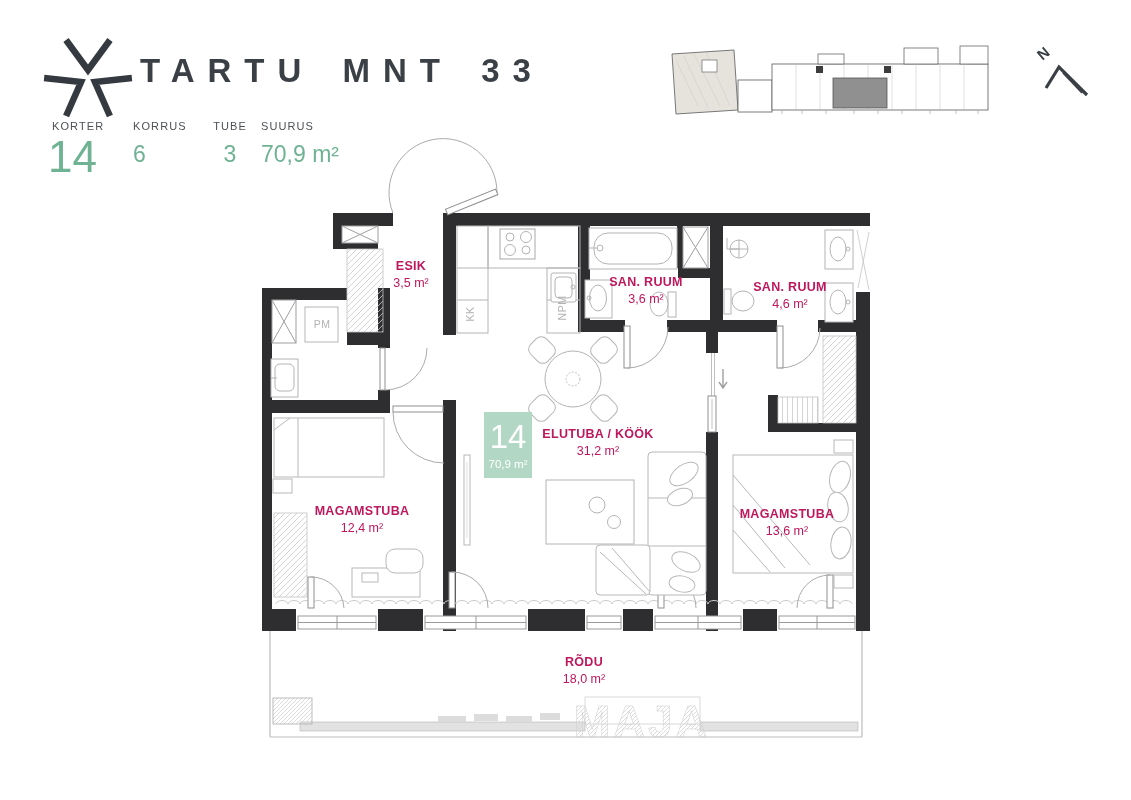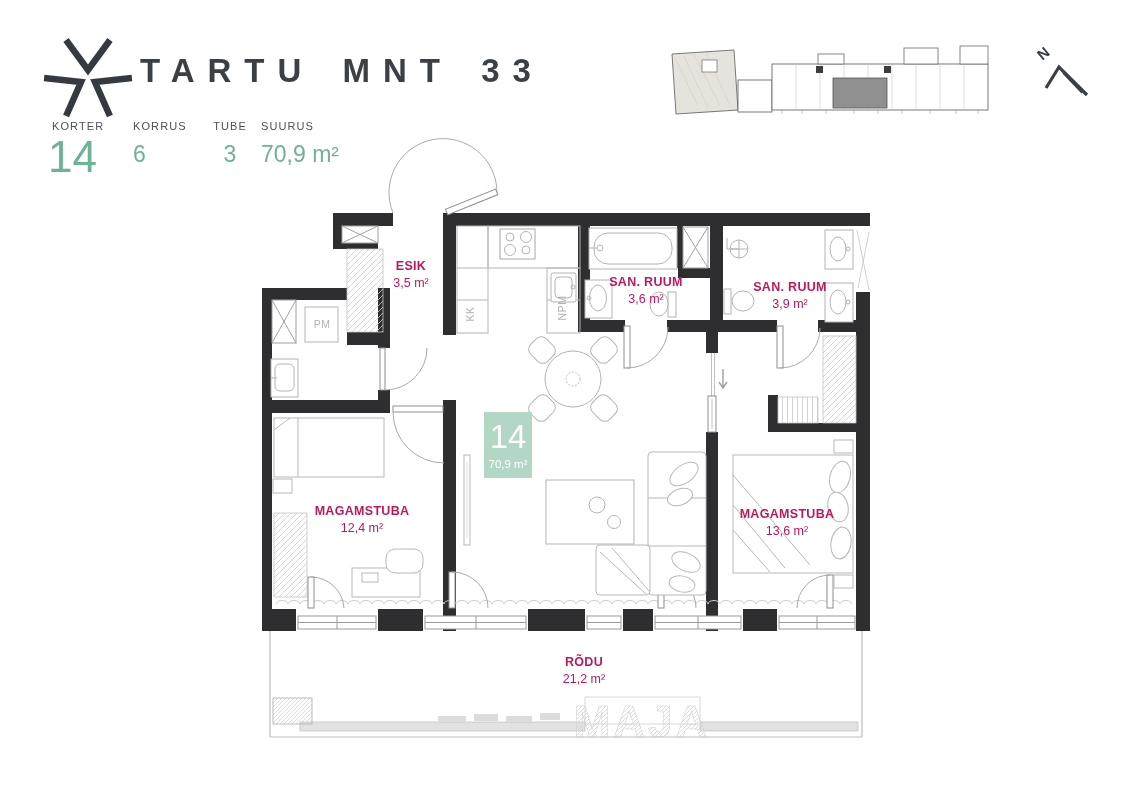--- a/index.html
+++ b/index.html
@@ -368,32 +368,36 @@
   <div class="room-label" style="left:411px;top:258px">
     <div class="rname">ESIK</div>
     <div class="rarea">3,5 m²</div>
   </div>
   <div class="room-label" style="left:646px;top:274px">
     <div class="rname">SAN. RUUM</div>
     <div class="rarea">3,6 m²</div>
   </div>
   <div class="room-label" style="left:790px;top:279px">
     <div class="rname">SAN. RUUM</div>
-    <div class="rarea">3,9 m²</div>
+    <div class="rarea">4,6 m²</div>
+  </div>
+  <div class="room-label" style="left:598px;top:426px">
+    <div class="rname">ELUTUBA / KÖÖK</div>
+    <div class="rarea">31,2 m²</div>
   </div>
   <div class="room-label" style="left:362px;top:503px">
     <div class="rname">MAGAMSTUBA</div>
     <div class="rarea">12,4 m²</div>
   </div>
   <div class="room-label" style="left:787px;top:506px">
     <div class="rname">MAGAMSTUBA</div>
     <div class="rarea">13,6 m²</div>
   </div>
   <div class="room-label" style="left:584px;top:654px">
     <div class="rname">RÕDU</div>
-    <div class="rarea">21,2 m²</div>
+    <div class="rarea">18,0 m²</div>
   </div>
 
   <div class="tiny-label" style="left:313px;top:318px;width:18px;text-align:center">PM</div>
   <div class="tiny-label rot" style="left:462px;top:308px">KK</div>
   <div class="tiny-label rot" style="left:550px;top:302px">NPM</div>
 
 </div>
 
 </body></html>

